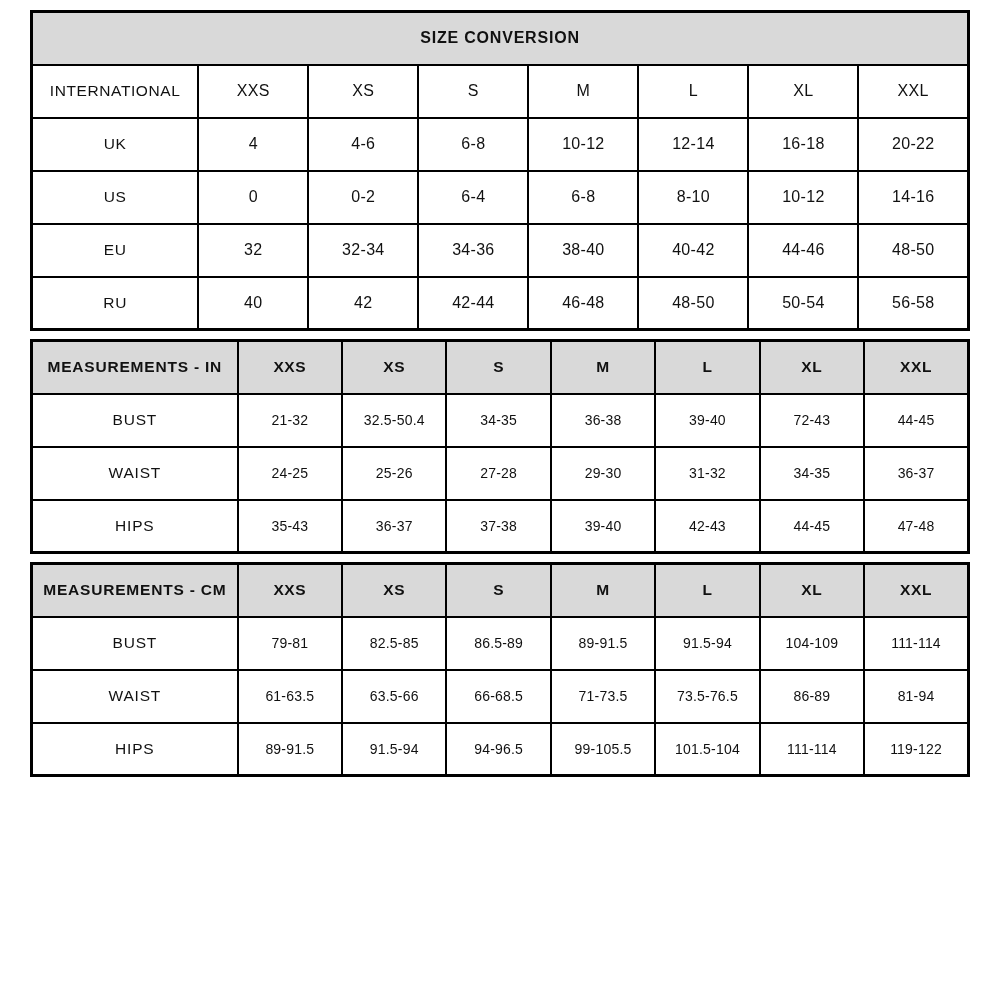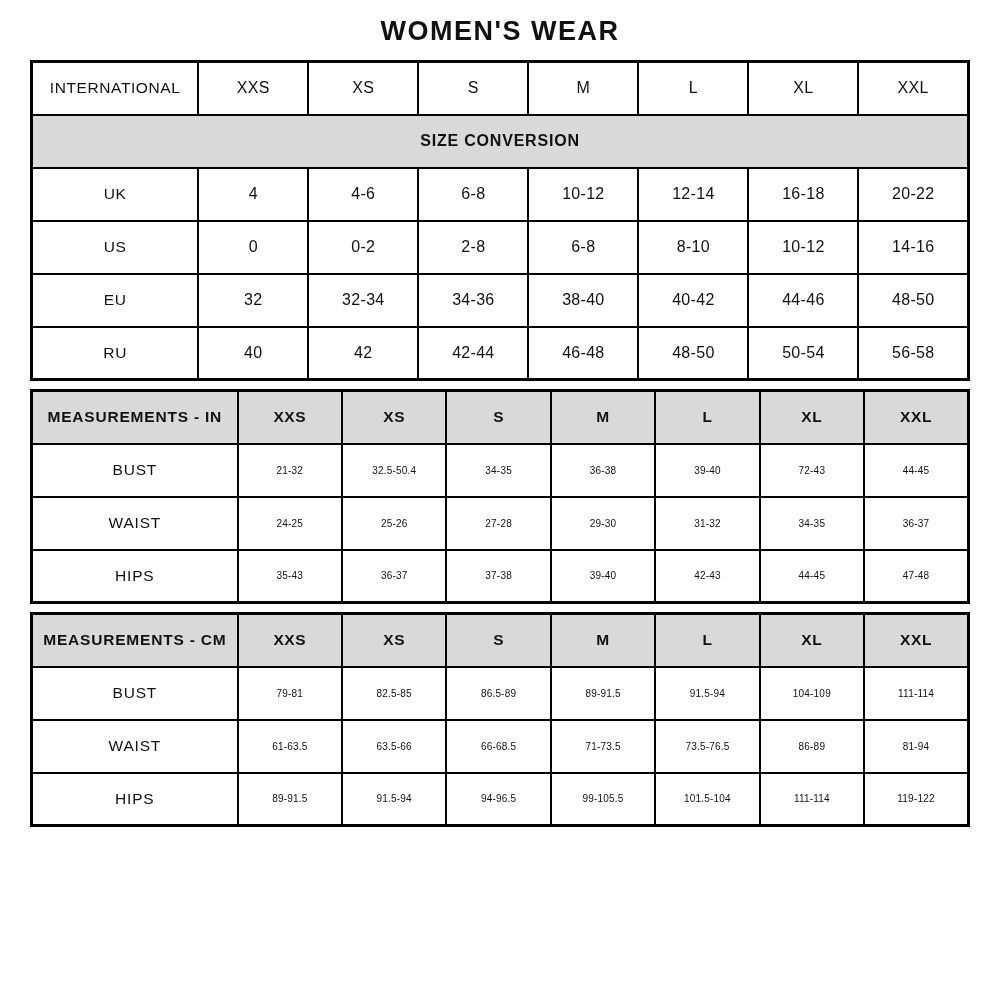--- a/index.html
+++ b/index.html
@@ -68,70 +68,69 @@
     font-weight: bold;
     font-size: 15.5px;
     letter-spacing: 0.6px;
   }
   .measure-table .label-cell {
     font-size: 15.5px;
     letter-spacing: 0.8px;
     text-align: center;
   }
   .measure-table .value-cell {
-    font-size: 10px;
+    font-size: 14px;
     letter-spacing: 0.2px;
   }
 </style>
 </head>
 <body>
 
 <div class="page">
-  <h1 class="page-title">WOMEN'S WEAR</h1>
 
   <table class="size-table">
     <colgroup>
       <col style="width:17.8%">
       <col style="width:11.743%">
         <col style="width:11.743%">
         <col style="width:11.743%">
       <col style="width:11.743%">
         <col style="width:11.743%">
         <col style="width:11.743%">
       <col style="width:11.743%">
     </colgroup>
     <tbody id="size-conversion-body">
+        <tr>
+          <td class="merged-head" colspan="8">SIZE CONVERSION</td>
+        </tr>
         <tr>
           <td class="label-cell">INTERNATIONAL</td>
           <td class="value-cell">XXS</td>
           <td class="value-cell">XS</td>
           <td class="value-cell">S</td>
           <td class="value-cell">M</td>
           <td class="value-cell">L</td>
           <td class="value-cell">XL</td>
           <td class="value-cell">XXL</td>
         </tr>
         <tr>
-          <td class="merged-head" colspan="8">SIZE CONVERSION</td>
-        </tr>
-        <tr>
           <td class="label-cell">UK</td>
           <td class="value-cell">4</td>
           <td class="value-cell">4-6</td>
           <td class="value-cell">6-8</td>
           <td class="value-cell">10-12</td>
           <td class="value-cell">12-14</td>
           <td class="value-cell">16-18</td>
           <td class="value-cell">20-22</td>
         </tr>
         <tr>
           <td class="label-cell">US</td>
           <td class="value-cell">0</td>
           <td class="value-cell">0-2</td>
-          <td class="value-cell">2-8</td>
+          <td class="value-cell">6-4</td>
           <td class="value-cell">6-8</td>
           <td class="value-cell">8-10</td>
           <td class="value-cell">10-12</td>
           <td class="value-cell">14-16</td>
         </tr>
         <tr>
           <td class="label-cell">EU</td>
           <td class="value-cell">32</td>
           <td class="value-cell">32-34</td>
           <td class="value-cell">34-36</td>

